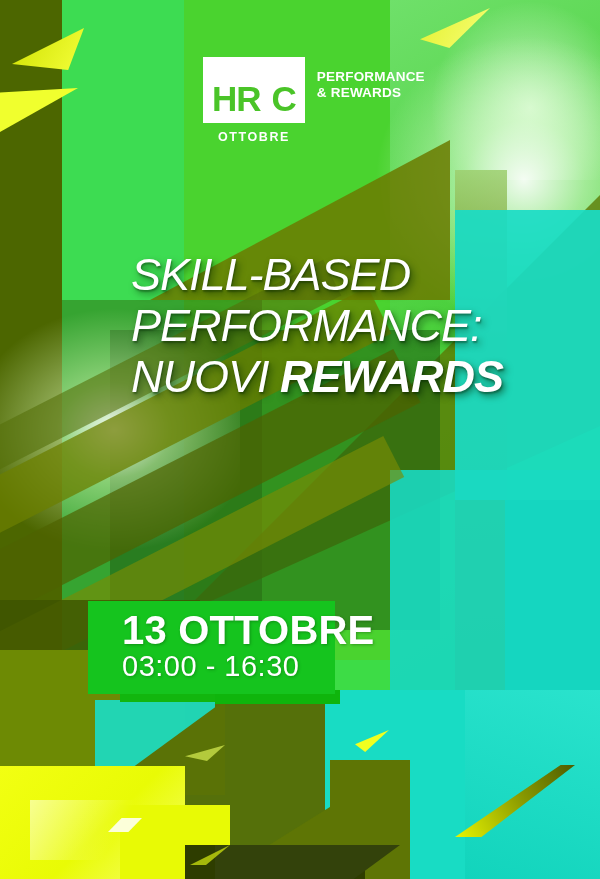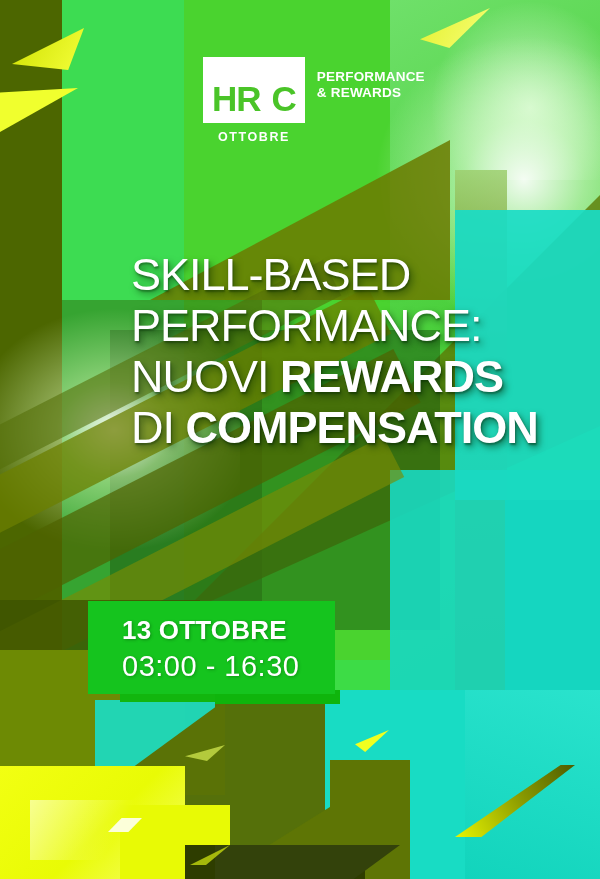--- a/index.html
+++ b/index.html
@@ -138,40 +138,40 @@
   }
   .logo-tag{
     color:#ffffff; font-size:13.5px; font-weight:bold; line-height:1.22;
     letter-spacing:.2px; margin-top:12px;
     font-family:"Liberation Sans", sans-serif;
   }
 
   
   .title{
     position:absolute; left:131px; top:249px; width:420px;
-    color:#ffffff; font-weight:bold;
+    color:#ffffff; font-style:italic; font-weight:bold;
     font-size:45px; line-height:51px; letter-spacing:-1px;
     font-family:"Liberation Sans", sans-serif;
     text-shadow: 3px 4px 7px rgba(0,40,0,.55), 1px 2px 2px rgba(0,30,0,.4);
   }
   .title .ln{ display:block; white-space:nowrap; }
   .title .hv{ font-weight:bold; }
   .title .lt{ font-weight:normal; }
 
   
   .date-box{
     position:absolute; left:88px; top:601px; width:247px; height:93px;
     background:#15c41e;
   }
   .date-txt{
     position:absolute; left:122px; top:612px;
     font-family:"Liberation Sans", sans-serif; color:#ffffff;
   }
   .date-day{
-    font-size:26px; font-weight:bold; letter-spacing:0.2px; line-height:36px;
+    font-size:40px; font-weight:bold; letter-spacing:0.2px; line-height:36px;
     text-shadow:1px 1px 3px rgba(0,50,0,.35);
   }
   .date-time{
     font-size:29px; font-weight:normal; letter-spacing:0.5px; line-height:36px;
     text-shadow:1px 1px 3px rgba(0,50,0,.3);
   }
 </style>
 </head>
 <body>
 
@@ -246,21 +246,20 @@
       <div class="logo-tag">
         <div>PERFORMANCE</div>
         <div>&amp; REWARDS</div>
       </div>
     </div>
 
     <div class="title">
       <span class="ln lt">SKILL-BASED</span>
       <span class="ln lt">PERFORMANCE:</span>
       <span class="ln"><span class="lt">NUOVI </span><span class="hv">REWARDS</span></span>
-      <span class="ln"><span class="lt">DI </span><span class="hv">COMPENSATION</span></span>
     </div>
 
     <div class="date-box"></div>
     <div class="date-txt">
       <div class="date-day">13 OTTOBRE</div>
       <div class="date-time">03:00 - 16:30</div>
     </div>
 
   </div>
 </div>

